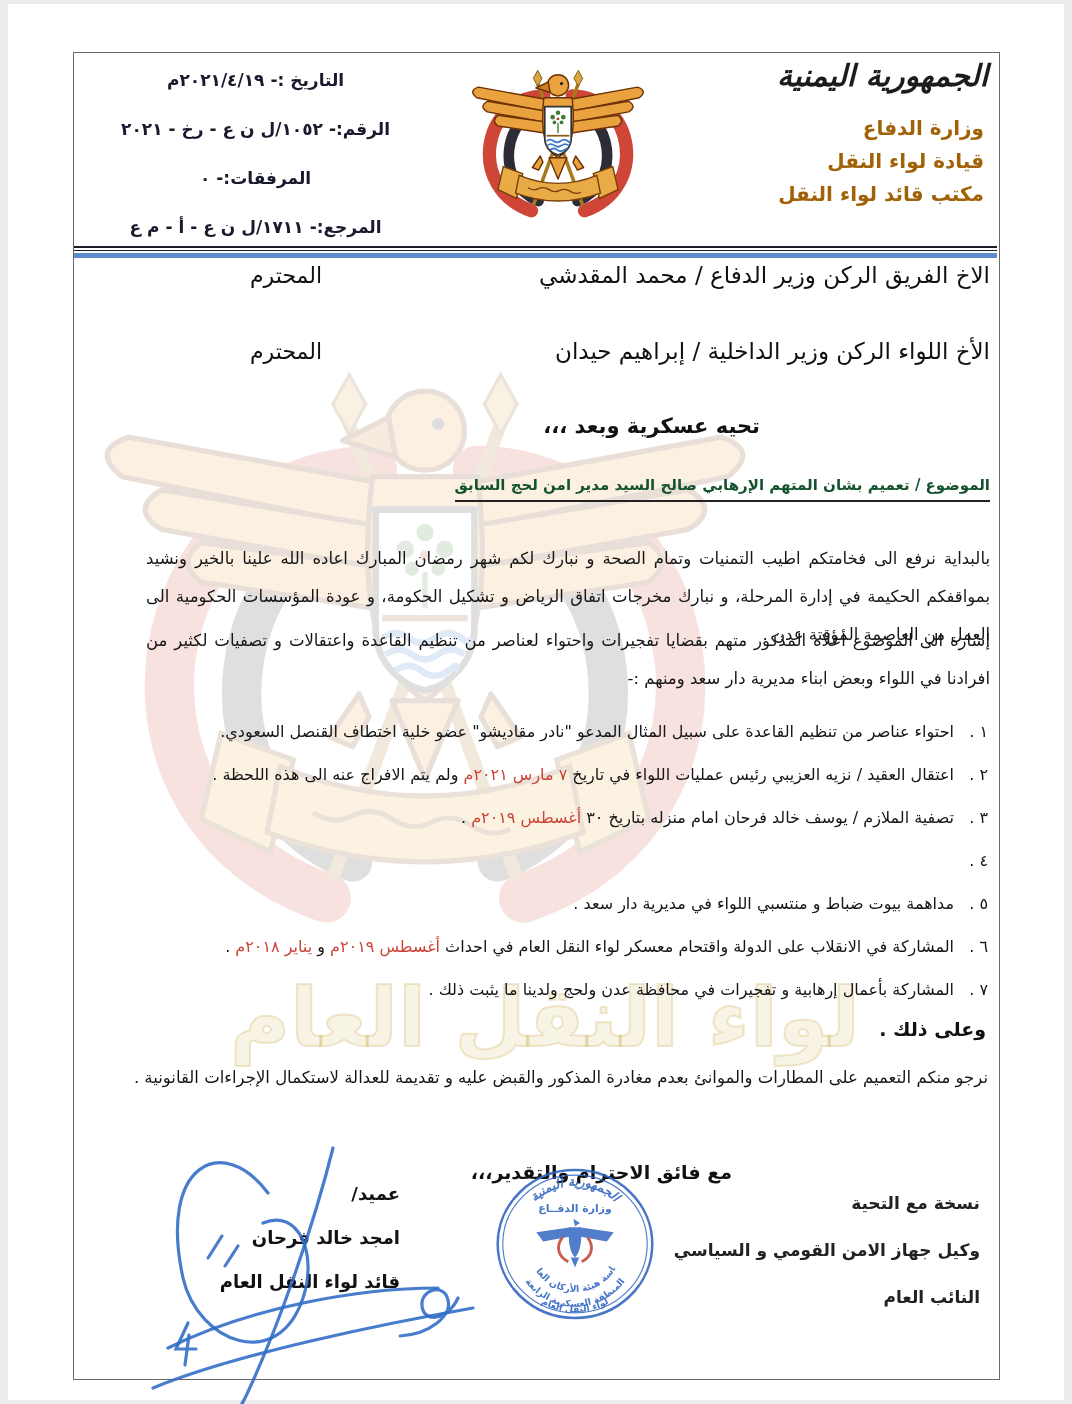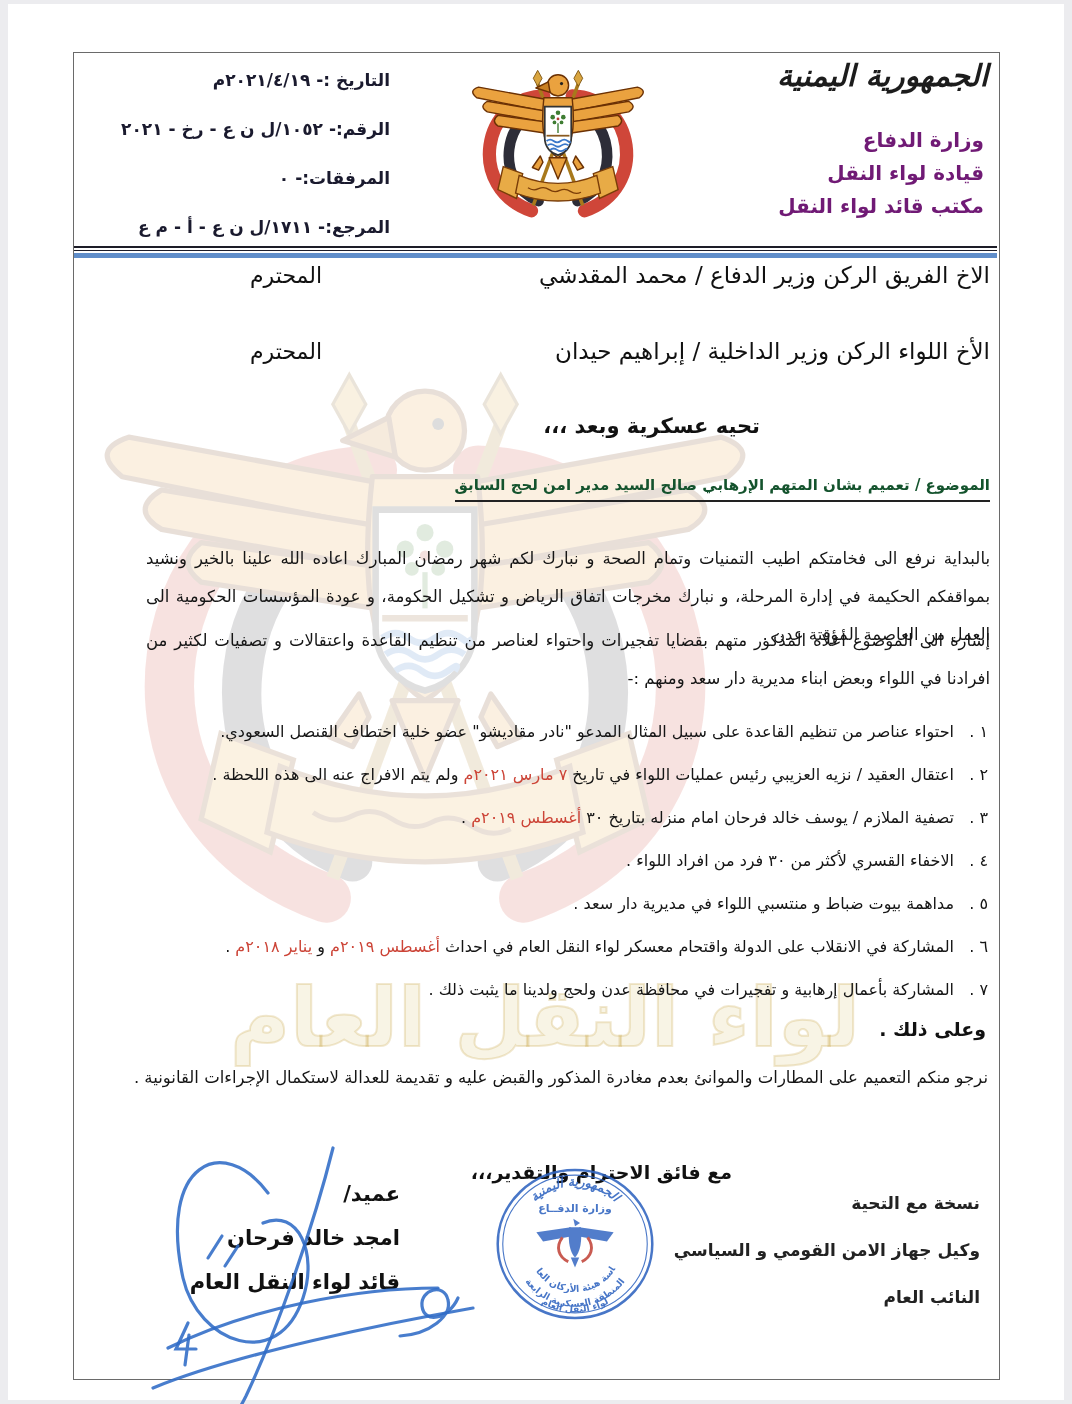--- a/index.html
+++ b/index.html
@@ -4,23 +4,23 @@
 <style>
   html,body{margin:0;padding:0;background:#ececef;}
   #root{position:relative;width:1072px;height:1404px;overflow:hidden;
         font-family:"DejaVu Sans",sans-serif;background:#ececef;}
   .abs{position:absolute;}
   #page{left:8px;top:4px;width:1056px;height:1396px;background:#ffffff;}
   #frame{left:73px;top:52px;width:925px;height:1326px;border:1px solid #6a6a6a;background:transparent;}
   
   .rtl{direction:rtl;unicode-bidi:embed;}
   #republic-title{top:58px;right:84px;font-size:30px;font-weight:bold;font-style:italic;color:#1c1c1c;}
-  #ministry-block{top:124px;right:88px;text-align:right;color:#701a75;}
+  #ministry-block{top:112px;right:88px;text-align:right;color:#a16207;}
   #ministry-block div{font-size:20px;font-weight:bold;line-height:33px;}
-  #meta-block{top:56px;right:682px;text-align:right;color:#1a1a2e;}
+  #meta-block{top:56px;right:682px;text-align:center;color:#1a1a2e;}
   .meta-row{font-size:17px;font-weight:bold;line-height:49px;white-space:nowrap;}
   .meta-row .lbl{margin-left:6px;}
   
   #sep{left:74px;top:246px;width:923px;}
   #sep .l1{height:2px;background:#1d1d28;}
   #sep .gap{height:2px;background:#fff;}
   #sep .l2{height:1px;background:#1d1d28;}
   #sep .l3{height:5px;background:#5f8dc9;margin-top:2px;}
   
   .addr{right:82px;left:250px;display:flex;justify-content:space-between;align-items:baseline;
@@ -33,21 +33,21 @@
         text-align:justify;text-align-last:right;margin-left:48px;}
   #list{top:710px;right:84px;left:98px;}
   .li{display:flex;direction:rtl;align-items:center;height:43px;font-size:16px;color:#151515;white-space:nowrap;}
   .li .num{width:34px;font-size:16px;flex:0 0 auto;}
   .red{color:#cc4437;}
   #accordingly{top:1018px;right:86px;font-size:19px;font-weight:bold;color:#111;}
   #request{top:1068px;right:84px;left:98px;font-size:16.5px;color:#151515;text-align:right;}
   #closing{top:1114px;right:340px;font-size:19px;font-weight:bold;color:#111;margin-top:47px;}
   
   #sig-block{top:1172px;right:672px;text-align:right;color:#111;}
-  #sig-block div{font-size:21px;font-weight:bold;line-height:44px;white-space:nowrap;}
+  #sig-block div{font-size:18px;font-weight:bold;line-height:44px;white-space:nowrap;}
   #cc-block{top:1180px;right:92px;text-align:right;color:#222;}
   #cc-block div{font-size:17px;font-weight:bold;line-height:47px;white-space:nowrap;}
   
   #wm-emblem{left:30px;top:268px;width:790px;height:740px;opacity:0.15;pointer-events:none;}
   #wm-text{left:230px;top:970px;font-size:82px;font-weight:bold;
            color:rgba(205,175,70,0.14);-webkit-text-stroke:2px rgba(190,150,40,0.22);
            pointer-events:none;white-space:nowrap;}
   svg{display:block;}
 </style>
 </head>
@@ -162,21 +162,20 @@
     <div class="li">
       <span class="num">٢ .</span>
       <span><span>اعتقال العقيد / نزيه العزيبي رئيس عمليات اللواء في تاريخ </span><span class="red">٧ مارس ٢٠٢١م</span><span> ولم يتم الافراج عنه الى هذه اللحظة .</span></span>
     </div>
     <div class="li">
       <span class="num">٣ .</span>
       <span><span>تصفية الملازم / يوسف خالد فرحان امام منزله بتاريخ ٣٠ </span><span class="red">أغسطس ٢٠١٩م</span><span> .</span></span>
     </div>
     <div class="li">
       <span class="num">٤ .</span>
-      <span>الاخفاء القسري لأكثر من ٣٠ فرد من افراد اللواء .</span>
     </div>
     <div class="li">
       <span class="num">٥ .</span>
       <span>مداهمة بيوت ضباط و منتسبي اللواء في مديرية دار سعد .</span>
     </div>
     <div class="li">
       <span class="num">٦ .</span>
       <span><span>المشاركة في الانقلاب على الدولة واقتحام معسكر لواء النقل العام في احداث </span><span class="red">أغسطس ٢٠١٩م</span><span> و </span><span class="red">يناير ٢٠١٨م</span><span> .</span></span>
     </div>
     <div class="li">

